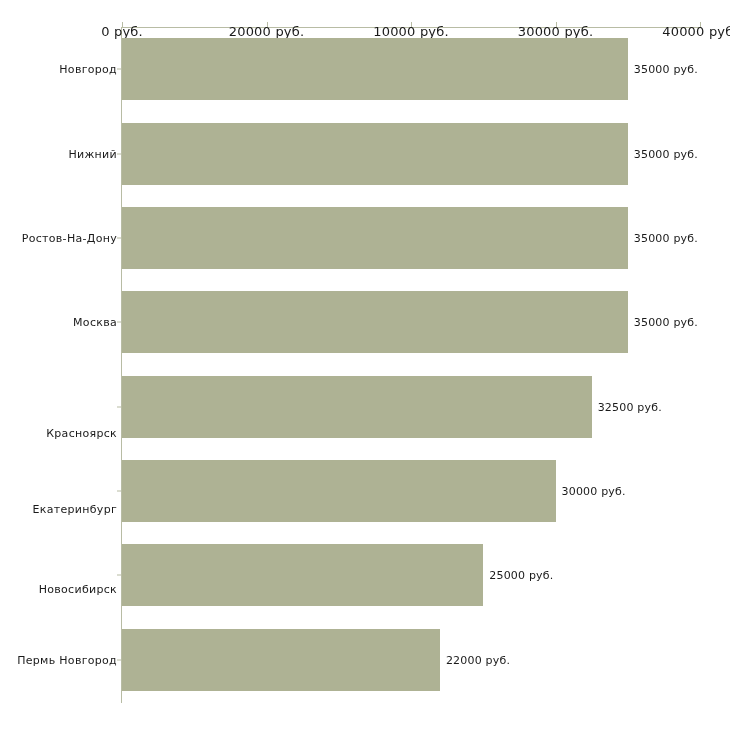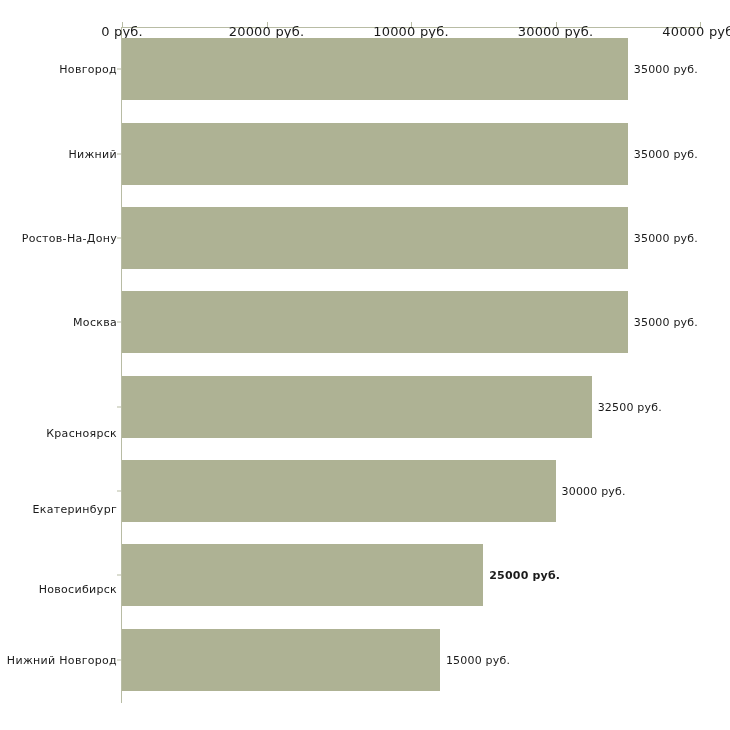--- a/index.html
+++ b/index.html
@@ -140,36 +140,36 @@
       <div class="cat-tick" style="top: 406.688px;"></div>
       <div class="cat-label-wrap" style="top: 491.062px;">
         <div class="cat-label" style="top: 18px;">Екатеринбург</div>
       </div>
       <div class="cat-tick" style="top: 491.062px;"></div>
       <div class="cat-label-wrap" style="top: 575.438px;">
         <div class="cat-label" style="top: 14px;">Новосибирск</div>
       </div>
       <div class="cat-tick" style="top: 575.438px;"></div>
       <div class="cat-label-wrap" style="top: 659.812px;">
-        <div class="cat-label" style="top: 0px;">Нижний Новгород</div>
+        <div class="cat-label" style="top: 0px;">Пермь Новгород</div>
       </div>
       <div class="cat-tick" style="top: 659.812px;"></div>
     </div>
   <div id="bars">
       <div class="bar" title="35000 руб." style="top: 38px; height: 62px; width: 505.75px; background: rgb(174, 178, 148);"></div>
       <div class="bar-value" style="left: 633.75px; top: 69.1875px;">35000 руб.</div>
       <div class="bar" title="35000 руб." style="top: 123px; height: 62px; width: 505.75px; background: rgb(174, 178, 148);"></div>
       <div class="bar-value" style="left: 633.75px; top: 153.562px;">35000 руб.</div>
       <div class="bar" title="35000 руб." style="top: 207px; height: 62px; width: 505.75px; background: rgb(174, 178, 148);"></div>
       <div class="bar-value" style="left: 633.75px; top: 237.938px;">35000 руб.</div>
       <div class="bar" title="35000 руб." style="top: 291px; height: 62px; width: 505.75px; background: rgb(174, 178, 148);"></div>
       <div class="bar-value" style="left: 633.75px; top: 322.312px;">35000 руб.</div>
       <div class="bar" title="32500 руб." style="top: 376px; height: 62px; width: 469.625px; background: rgb(174, 178, 148);"></div>
       <div class="bar-value" style="left: 597.625px; top: 406.688px;">32500 руб.</div>
       <div class="bar" title="30000 руб." style="top: 460px; height: 62px; width: 433.5px; background: rgb(174, 178, 148);"></div>
       <div class="bar-value" style="left: 561.5px; top: 491.062px;">30000 руб.</div>
       <div class="bar" title="25000 руб." style="top: 544px; height: 62px; width: 361.25px; background: rgb(174, 178, 148);"></div>
-      <div class="bar-value" style="left: 489.25px; top: 575.438px; font-weight: bold;">25000 руб.</div>
+      <div class="bar-value" style="left: 489.25px; top: 575.438px;">25000 руб.</div>
       <div class="bar" title="22000 руб." style="top: 629px; height: 62px; width: 317.9px; background: rgb(174, 178, 148);"></div>
-      <div class="bar-value" style="left: 445.9px; top: 659.812px;">15000 руб.</div>
+      <div class="bar-value" style="left: 445.9px; top: 659.812px;">22000 руб.</div>
     </div>
 
 </div>
 
 </body></html>

